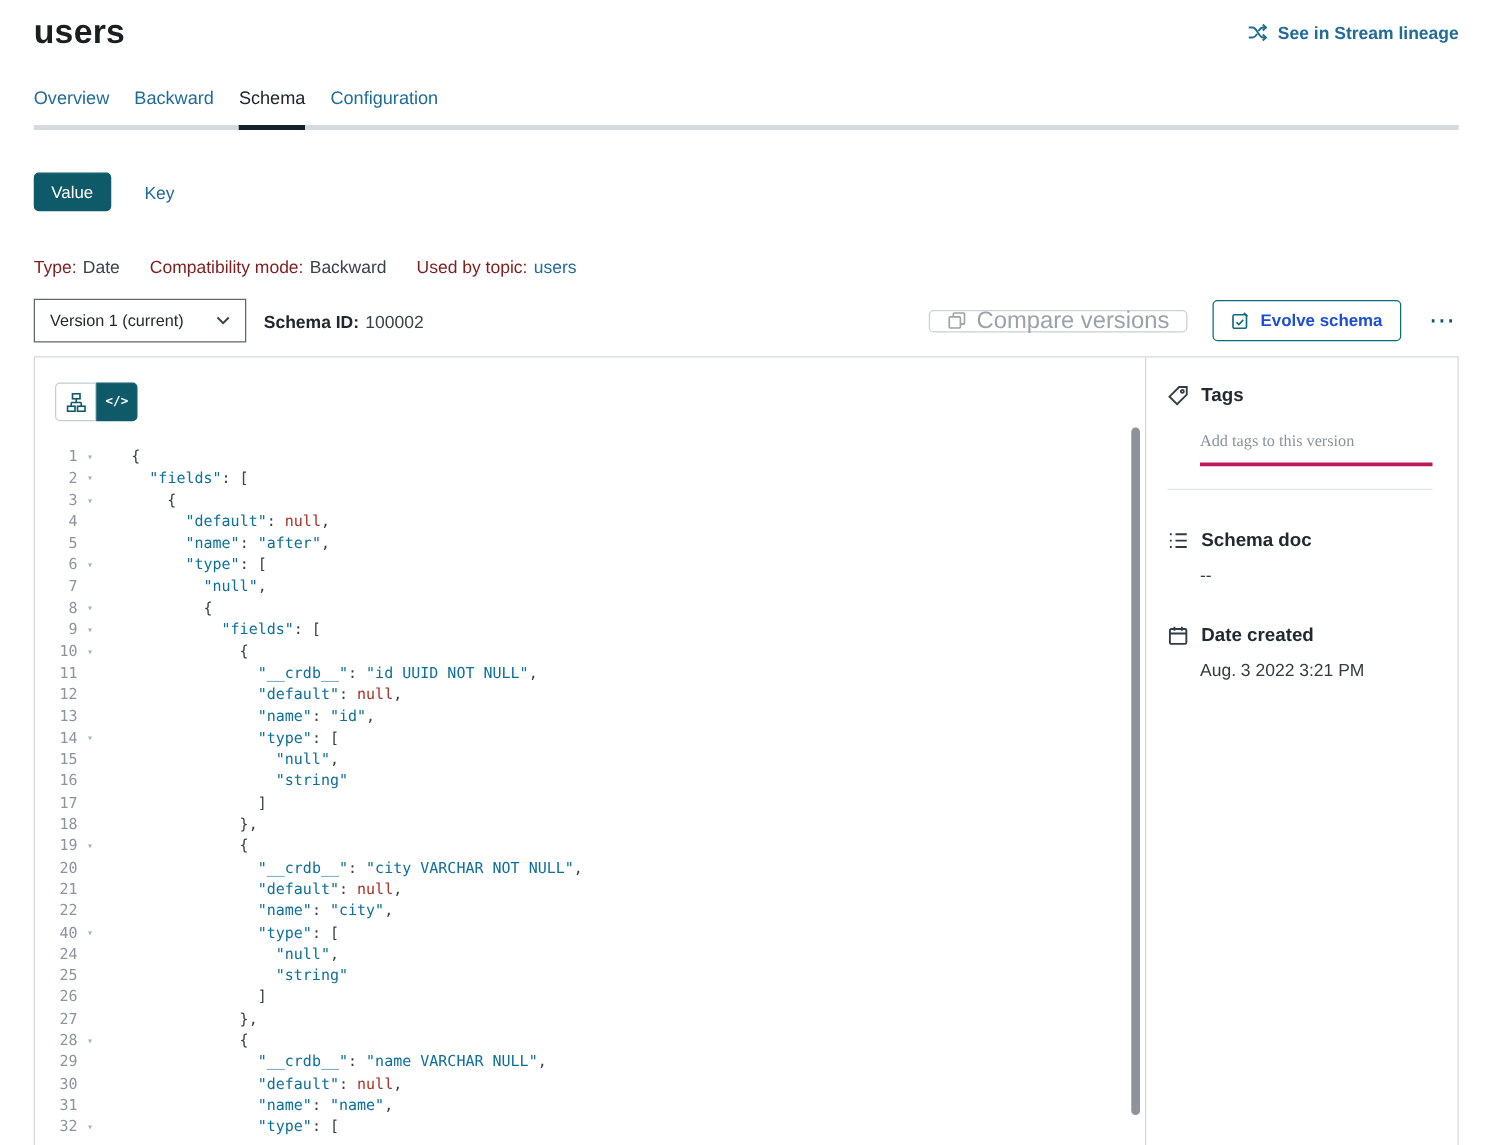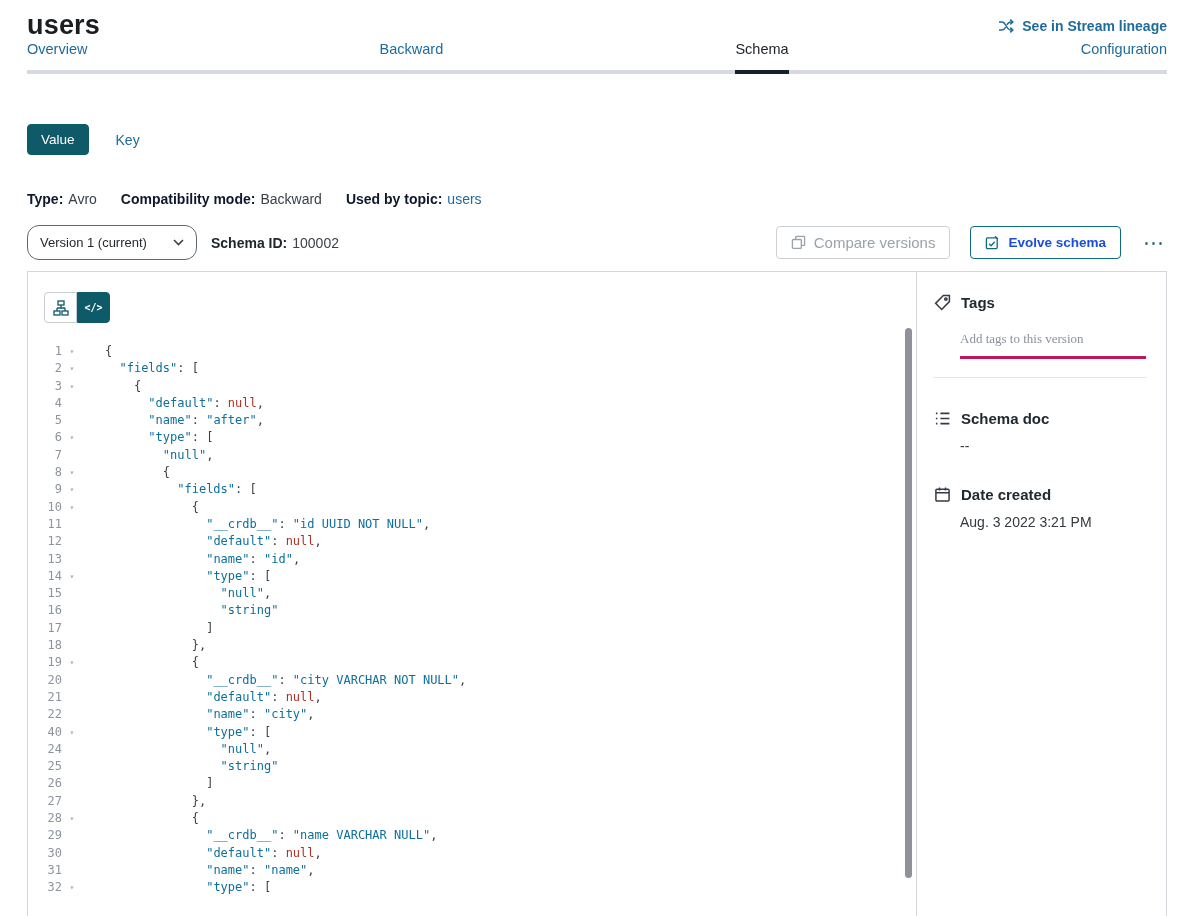--- a/index.html
+++ b/index.html
@@ -7,45 +7,45 @@
   body { font-family:"Liberation Sans", sans-serif; color:#1c2227; }
   .page { width:1189px; height:916px; overflow:hidden; background:#fff; position:relative; }
   .content { padding:0 22px 0 27px; }
 
   
   .hdr { display:flex; align-items:center; justify-content:space-between; padding-top:10px; }
   .hdr h1 { font-size:27px; font-weight:700; color:#1b1e21; letter-spacing:.2px; }
   .lineage-link { display:flex; align-items:center; gap:8px; color:#1f6b99; font-size:14px; font-weight:600; cursor:pointer; text-decoration:none; }
 
   
-  .tabs { display:flex; gap:20px; border-bottom:4px solid #d6dade; font-size:14.5px;justify-content:space-between; }
+  .tabs { display:flex; gap:20px; margin-top:30px; border-bottom:4px solid #d6dade; font-size:14.5px; }
   .tab { padding-bottom:13px; color:#1f6b99; position:relative; cursor:pointer; }
   .tab.active { color:#20262c; }
   .tab.active::after { content:""; position:absolute; left:0; right:0; bottom:-4px; height:4px; background:#14202a; }
 
   
-  .toggle-row { margin-top:50px; display:flex; align-items:center; }
+  .toggle-row { margin-top:34px; display:flex; align-items:center; }
   .btn-value { background:#0e5a68; color:#fff; border:1px solid #0e5a68; border-radius:4px; font-size:13.5px; height:31px; padding:0 13px; font-family:inherit; cursor:pointer; }
   .key-link { margin-left:27px; color:#1f6b99; font-size:14px; cursor:pointer; }
 
   
   .meta-row { margin-top:36px; font-size:14px; display:flex; align-items:center; color:#3a4148; }
-  .meta-row b { color:#0f172a; font-weight:700; }
+  .meta-row b { color:#7f1d1d; font-weight:400; }
   .meta-item { margin-right:24px; }
   .meta-item .val { margin-left:5px; }
   .link-blue { color:#1f6b99; cursor:pointer; }
 
   
   .schema-bar { margin-top:18px; display:flex; align-items:center; }
-  .select { width:170px; height:35px; border:1px solid #5f6770; border-radius:12px; display:flex; align-items:center; justify-content:space-between; padding:0 12px; font-size:13px; color:#24292e; cursor:pointer; background:#fff; }
+  .select { width:170px; height:35px; border:1px solid #5f6770; border-radius:0; display:flex; align-items:center; justify-content:space-between; padding:0 12px; font-size:13px; color:#24292e; cursor:pointer; background:#fff; }
   .schema-id { margin-left:14px; font-size:14px; }
   .schema-id b { font-weight:700; color:#20262c; }
   .schema-id .val { margin-left:5px; color:#3a4148; }
   .bar-right { margin-left:auto; display:flex; align-items:center; gap:20px; }
-  .btn-compare { height:33px; display:flex; align-items:center; gap:8px; padding:0 14px; background:#fff; border:1px solid #ccd1d6; border-radius:4px; color:#9ba2ab; font-size:15px; font-family:inherit; cursor:default; }
+  .btn-compare { height:18px; display:flex; align-items:center; gap:8px; padding:0 14px; background:#fff; border:1px solid #ccd1d6; border-radius:4px; color:#9ba2ab; font-size:19px; font-family:inherit; cursor:default; }
   .btn-evolve { height:33px; display:flex; align-items:center; gap:8px; padding:0 14px; background:#fff; border:1px solid #0d6b7d; border-radius:4px; color:#1d4ed8; font-size:13.5px; font-weight:600; font-family:inherit; cursor:pointer; }
   .more-btn { color:#0e5a68; font-size:21px; line-height:10px; letter-spacing:1px; cursor:pointer; padding:4px 2px; background:none; border:none; }
 
   
   .panel { margin-top:11px; display:flex; border:1px solid #d4d8dd; height:660px; background:#fff; }
   .code-pane { flex:1; position:relative; overflow:hidden; }
   .code-toolbar { display:inline-flex; margin:20px 0 0 16px; }
   .tb-btn { width:33px; height:31px; display:flex; align-items:center; justify-content:center; cursor:pointer; }
   .tb-tree { background:#fff; border:1px solid #c8cdd3; border-radius:4px 0 0 4px; }
   .tb-code { background:#0e5a68; border:1px solid #0e5a68; border-radius:0 4px 4px 0; color:#fff; font-family:"DejaVu Sans Mono", monospace; font-size:10px; font-weight:700; }
@@ -101,21 +101,21 @@
       <div class="tab">Configuration</div>
     </nav>
 
     <div class="toggle-row">
       <button class="btn-value">Value</button>
       <span class="key-link">Key</span>
     </div>
 
     <div class="meta-row">
       <span class="meta-item">
-        <b>Type:</b><span class="val">Avro</span>
+        <b>Type:</b><span class="val">Date</span>
       </span>
       <span class="meta-item">
         <b>Compatibility mode:</b><span class="val">Backward</span>
       </span>
       <span class="meta-item">
         <b>Used by topic:</b><span class="val link-blue">users</span>
       </span>
     </div>
 
     <div class="schema-bar">

